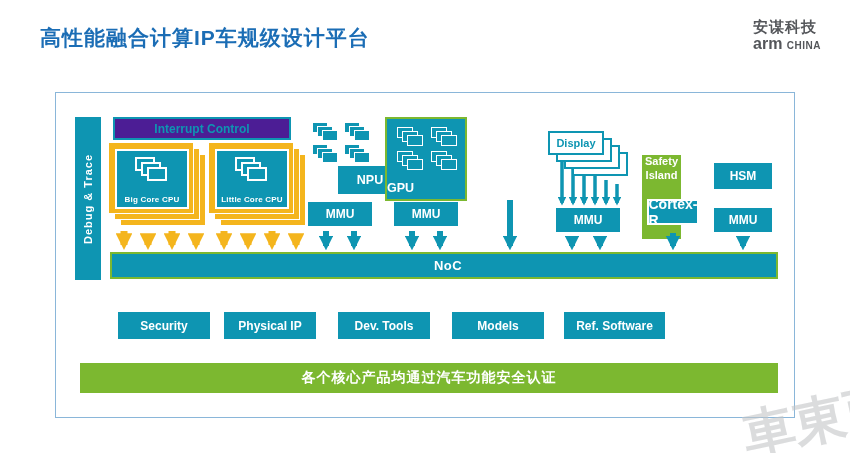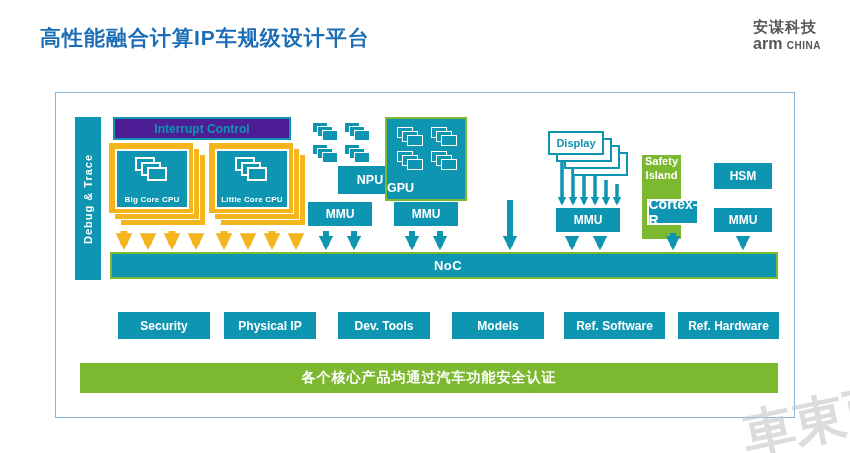--- a/index.html
+++ b/index.html
@@ -196,21 +196,20 @@
   <div id="hsm" class="abs flexc teal">HSM</div>
   <div id="mmu-hsm" class="abs flexc teal mmu">MMU</div>
 
   <div id="noc" class="abs flexc teal">NoC</div>
 
   <div id="b0" class="abs flexc teal brow">Security</div>
   <div id="b1" class="abs flexc teal brow">Physical IP</div>
   <div id="b2" class="abs flexc teal brow">Dev. Tools</div>
   <div id="b3" class="abs flexc teal brow">Models</div>
   <div id="b4" class="abs flexc teal brow">Ref. Software</div>
-  <div id="b5" class="abs flexc teal brow">Ref. Hardware</div>
 
   <div id="cert" class="abs flexc">各个核心产品均通过汽车功能安全认证</div>
 
   <svg id="arrows" xmlns="http://www.w3.org/2000/svg">
     <defs>
       <marker id="mY" viewBox="0 0 10 10" refX="7" refY="5" markerWidth="2.4" markerHeight="2.4" orient="auto">
         <path d="M0,0 L10,5 L0,10 z" fill="#f4b51d"></path>
       </marker>
       <marker id="mT" viewBox="0 0 10 10" refX="7" refY="5" markerWidth="2.4" markerHeight="2.4" orient="auto">
         <path d="M0,0 L10,5 L0,10 z" fill="#0e95b2"></path>

